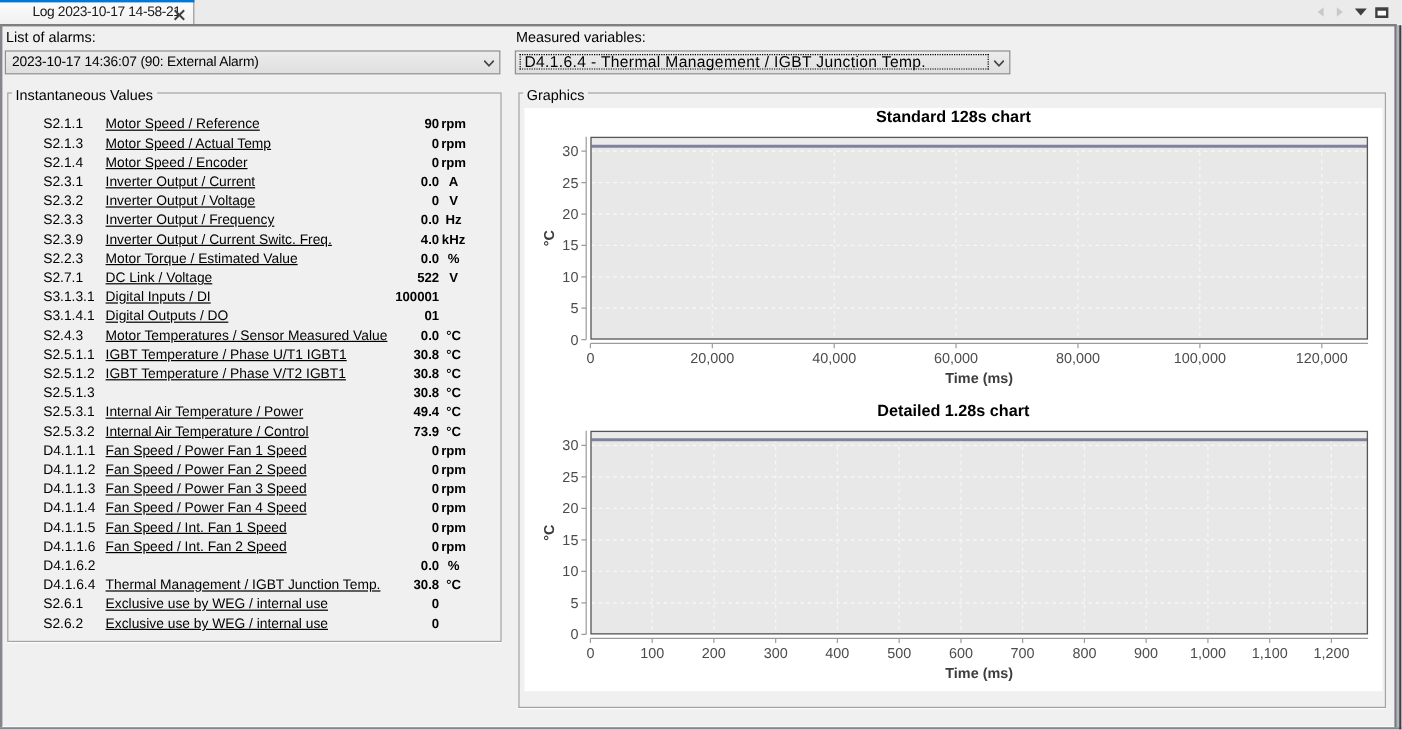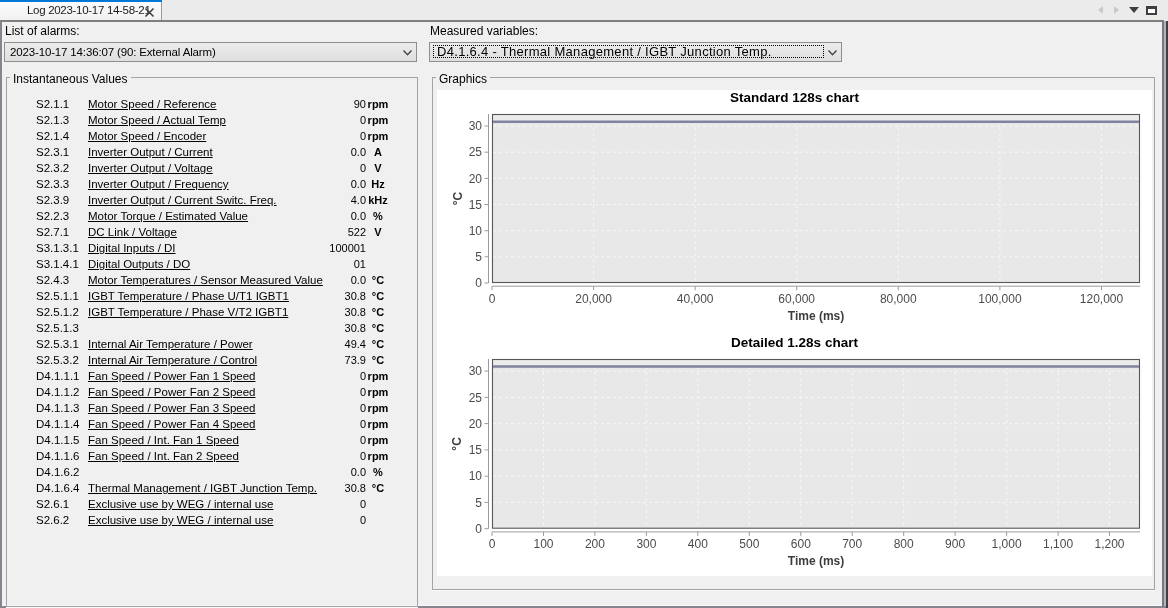--- a/index.html
+++ b/index.html
@@ -21,28 +21,28 @@
 
 .lab { top:24px; }
 
 .combo { top:42px; width:413px; height:20px; border:1px solid #8e8e8e; background:linear-gradient(#ececec,#dfdfdf); line-height:18px; }
 #combo1 { left:4px; padding-left:5px; font-size:11.5px; letter-spacing:-0.15px; }
 #combo2 { left:429px; padding-left:7px; font-size:13px; letter-spacing:0.3px; }
 #focus { position:absolute; left:3px; top:2px; width:391px; height:13px; border:1px dotted #000; }
 .chev { position:absolute; right:4px; top:7px; }
 
 .grp { border:1px solid #a3a3a3; box-shadow:0 1px 0 #fbfbfb; }
-#gL { left:6px; top:77px; width:412px; height:530px; }
+#gL { left:6px; top:77px; width:412px; height:458px; }
 #gR { left:432px; top:77px; width:723px; height:513px; }
 .glab { position:absolute; left:3px; top:-5.5px; background:#f0f0f0; padding:0 3px; line-height:13px; }
 
 .row { position:absolute; left:0; width:418px; height:16px; line-height:16px; font-size:11.5px; }
 .row .c { position:absolute; left:36px; }
 .row .d { position:absolute; left:88px;text-decoration:underline; }
-.row .v { position:absolute; right:52px; font-weight:normal; font-size:11px; }
+.row .v { position:absolute; right:52px; font-weight:bold; font-size:11px; }
 .row .u { position:absolute; left:378px; transform:translateX(-50%); font-weight:bold; font-size:11px; }
 
 #panel { left:437px; top:90px; width:715px; height:486px; background:#fff; }
 .t { font:bold 13.5px "Liberation Sans", sans-serif; fill:#000; }
 .k { font:12px "Liberation Sans", sans-serif; fill:#4c4c4c; }
 .al { font:bold 12px "Liberation Sans", sans-serif; fill:#3d3d3d; }
 .g { stroke:#f7f7f7; stroke-width:1; stroke-dasharray:3 3; }
 .ax { stroke:#9b9b9b; stroke-width:1; }
 
 #nav1 { left:1098px; top:5.5px; width:0; height:0; border-right:5.5px solid #c9c9c9; border-top:4.8px solid transparent; border-bottom:4.8px solid transparent; }

